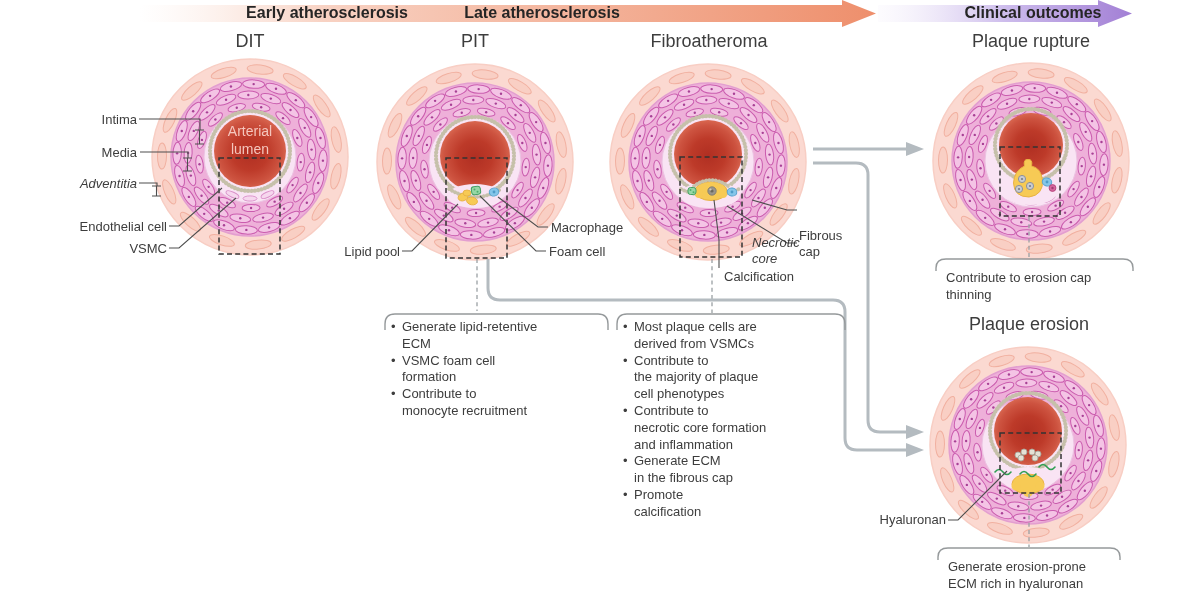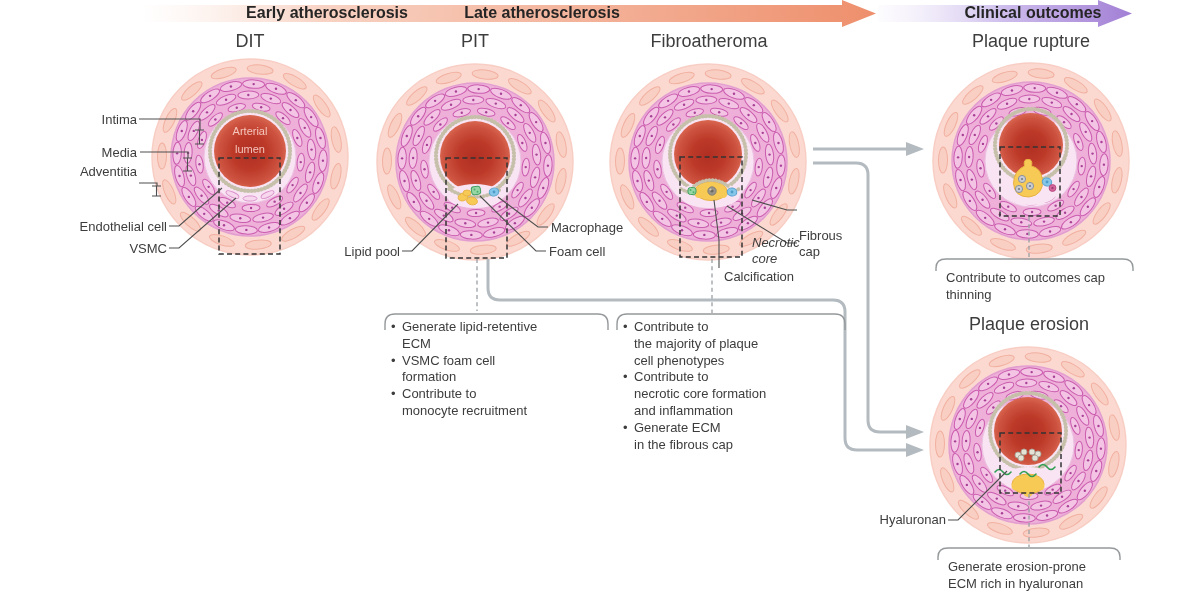--- a/index.html
+++ b/index.html
@@ -8,21 +8,21 @@
   svg.vessel{position:absolute;width:200px;height:200px;z-index:1;}
   #overlay{position:absolute;left:0;top:0;z-index:3;pointer-events:none;}
   #top-arrows{position:absolute;left:0;top:0;z-index:1;}
   .lbl{position:absolute;font-size:13px;line-height:15.5px;color:#3d3d3d;
        white-space:pre-line;z-index:4;}
   .r{text-align:right;}
   .c{text-align:center;}
   .stage-title{font-size:18px;}
   .arrowlbl{position:absolute;top:4px;height:18px;line-height:18px;font-size:16px;
             font-weight:bold;color:#252525;text-align:center;z-index:2;}
-  .lumen-label{color:#f5c6bd;font-size:11px;line-height:18px;text-align:center;z-index:4;}
+  .lumen-label{color:#f5c6bd;font-size:14px;line-height:18px;text-align:center;z-index:4;}
   ul.bullets{position:absolute;margin:0;padding:0;list-style:none;font-size:13px;
              line-height:16.8px;color:#3d3d3d;z-index:4;}
   ul.bullets li{position:relative;padding-left:12px;white-space:pre-line;}
   ul.bullets li::before{content:"\2022";position:absolute;left:1px;top:0;}
 </style>
 </head>
 <body>
 
 <div id="canvas">
 
@@ -866,21 +866,21 @@
       <path d="M546,251 H536 L480,196"></path>
       <path d="M797,210 H787 L752,200"></path>
       <path d="M797,243 H787 L727,206"></path>
       <path d="M714,200 L719,240 V268"></path>
       <path d="M948,520 H958 L1007,471"></path>
     </g>
   </svg>
 
   <div class="lbl r" style="left:60px;width:77px;top:112px;">Intima</div>
   <div class="lbl r" style="left:60px;width:77px;top:145px;">Media</div>
-  <div class="lbl r" style="left:45px;width:92px;top:164px;">Adventitia</div>
+  <div class="lbl r" style="left:45px;width:92px;top:176px;font-style:italic;">Adventitia</div>
   <div class="lbl r" style="left:40px;width:127px;top:219px;">Endothelial cell</div>
   <div class="lbl r" style="left:40px;width:127px;top:241px;">VSMC</div>
 
   <div class="lbl r" style="left:325px;width:75px;top:244px;">Lipid pool</div>
   <div class="lbl" style="left:551px;top:220px;">Macrophage</div>
   <div class="lbl" style="left:549px;top:244px;">Foam cell</div>
 
   <div class="lbl" style="left:799px;top:202px;margin-top:26px;">Fibrous
 cap</div>
   <div class="lbl" style="left:752px;top:235px;font-style:italic;">Necrotic
@@ -891,28 +891,32 @@
 
   <ul class="bullets" style="left:390px;top:319px;width:210px;">
       <li>Generate lipid-retentive
 ECM</li>
       <li>VSMC foam cell
 formation</li>
       <li>Contribute to
 monocyte recruitment</li>
     </ul>
   <ul class="bullets" style="left:622px;top:319px;width:220px;">
+      <li>Most plaque cells are
+derived from VSMCs</li>
       <li>Contribute to
 the majority of plaque
 cell phenotypes</li>
       <li>Contribute to
 necrotic core formation
 and inflammation</li>
       <li>Generate ECM
 in the fibrous cap</li>
+      <li>Promote
+calcification</li>
     </ul>
 
-  <div class="lbl" style="left:946px;width:190px;top:270px;line-height:16.5px;">Contribute to outcomes cap
+  <div class="lbl" style="left:946px;width:190px;top:270px;line-height:16.5px;">Contribute to erosion cap
 thinning</div>
   <div class="lbl" style="left:948px;width:190px;top:559px;line-height:16.5px;">Generate erosion-prone
 ECM rich in hyaluronan</div>
 
 </div>
 
 </body></html>

